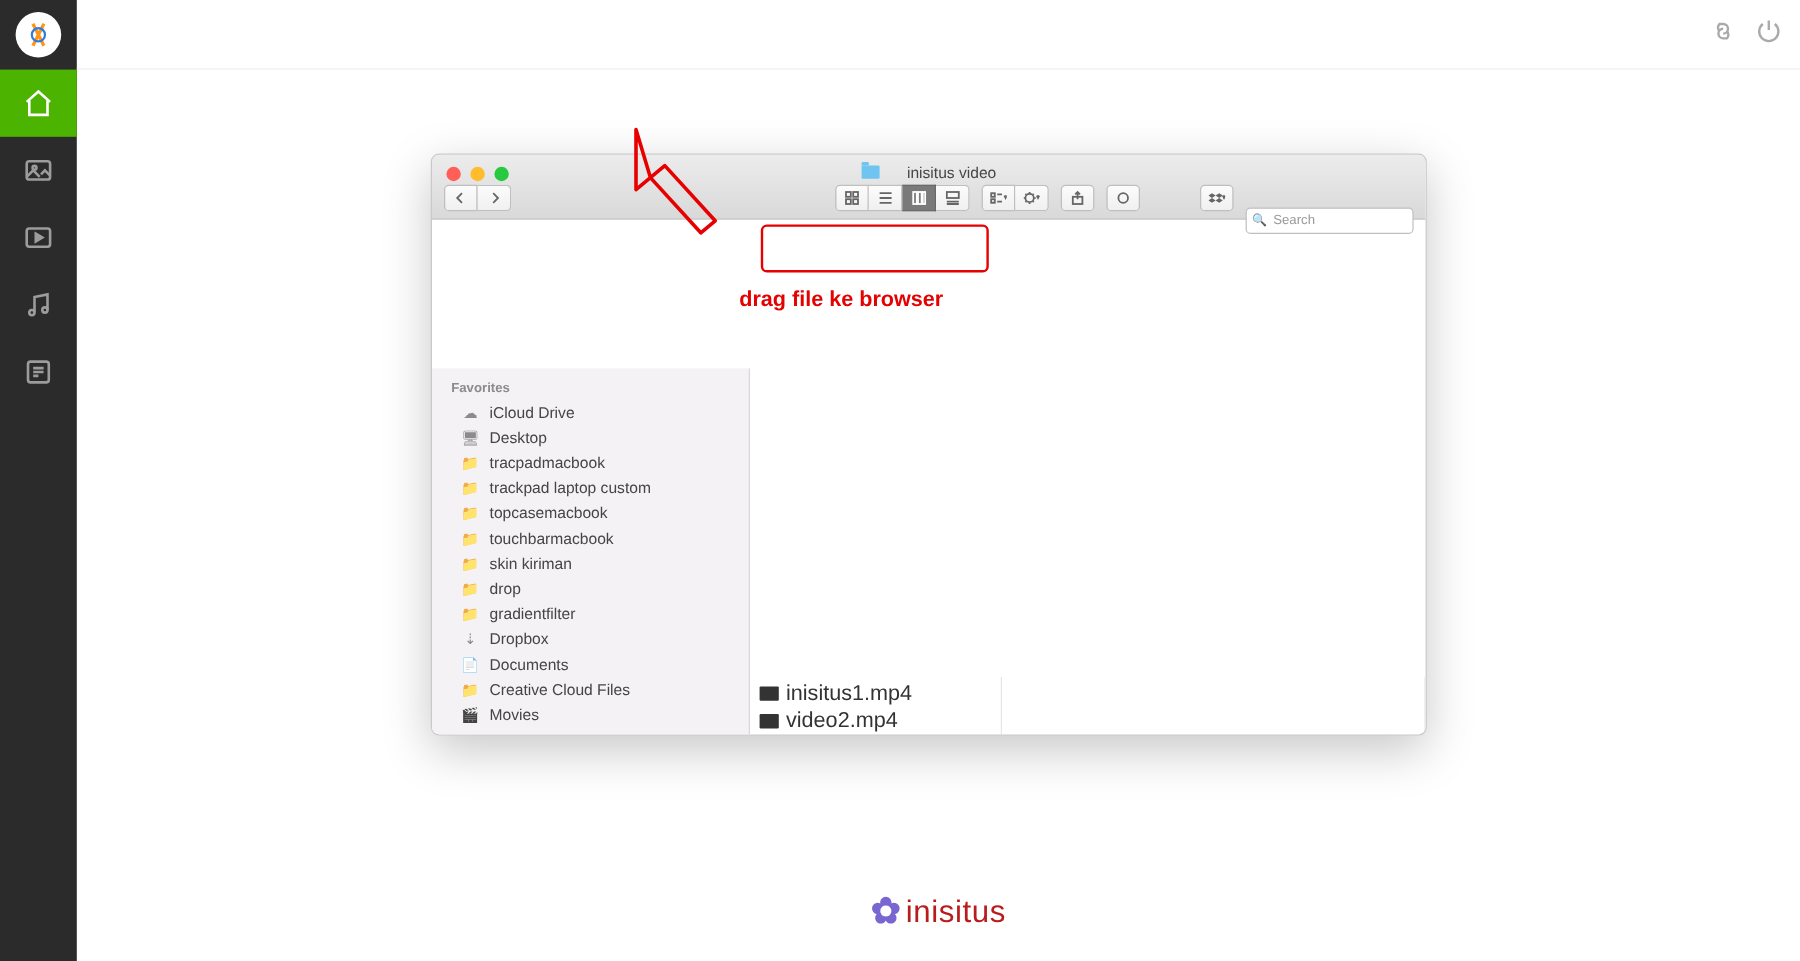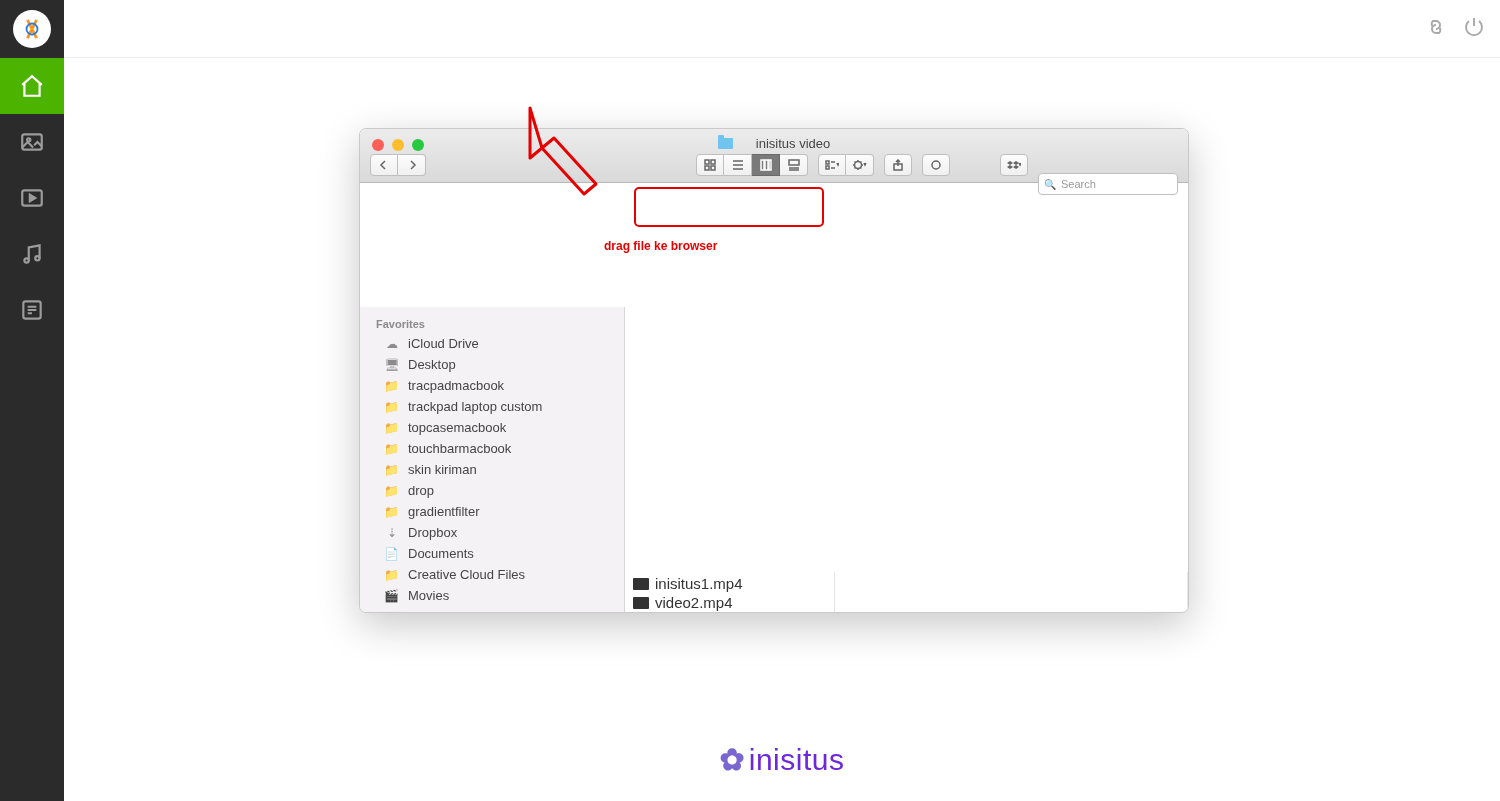--- a/index.html
+++ b/index.html
@@ -69,32 +69,32 @@
 .spacer{flex:1;}
 .search{height:22px;width:140px;background:#fff;border:1px solid #bfbfbf;border-radius:4px;font-size:11px;color:#999;padding:0 6px 0 22px;position:relative;display:flex;align-items:center;margin-top:38px;}
 .search:before{content:"🔍";position:absolute;left:5px;font-size:10px;}
 
 .finder-body{flex:1;display:flex;min-height:0;align-items:flex-end;}
 .f-side{width:265px;background:#f4f2f4;border-right:1px solid #d8d8d8;padding:6px 0;font-size:13px;overflow:hidden;}
 .f-side-h{color:#8b8b8b;font-size:11px;font-weight:600;padding:5px 16px 3px;}
 .f-side-i{display:flex;align-items:center;gap:8px;padding:3px 16px 3px 24px;color:#454545;}
 .f-side-i .ic{width:16px;height:13px;color:#8b8b8b;display:flex;align-items:center;justify-content:center;font-size:12px;}
 .f-files{flex:1;display:flex;}
-.f-col{width:210px;border-right:1px solid #e6e6e6;padding-top:2px;font-size:15px;}
+.f-col{width:210px;border-right:1px solid #e6e6e6;padding-top:2px;font-size:18px;}
 .f-col .fi{display:flex;align-items:center;gap:6px;padding:1px 8px;color:#333;}
 .f-col .fi .thmb{width:16px;height:12px;background:#333;border-radius:1px;}
 .f-status{height:22px;background:linear-gradient(#fafafa,#ececec);border-top:1px solid #c9c9c9;text-align:center;font-size:11px;color:#666;line-height:22px;}
 
 .annotation-box{position:absolute;left:570px;top:129px;width:190px;height:40px;border:2.5px solid #e60000;border-radius:5px;pointer-events:none;}
-.annotation-text{position:absolute;left:540px;top:181px;color:#e60000;font-weight:700;font-size:12px;}
+.annotation-text{position:absolute;left:552px;top:181px;color:#e60000;font-weight:700;font-size:18px;}
 .annotation-arrow{position:absolute;left:430px;top:38px;pointer-events:none;}
 
 .watermark{position:absolute;bottom:24px;left:0;right:0;display:flex;align-items:center;justify-content:center;gap:4px;}
 .watermark .wlogo{color:#7a66d0;font-size:30px;font-weight:700;}
-.watermark .wtext{font-family:Verdana,sans-serif;font-size:30px;color:#6d28d9;letter-spacing:.5px;}
+.watermark .wtext{font-family:Verdana,sans-serif;font-size:26px;color:#b91c1c;letter-spacing:.5px;}
 </style>
 </head>
 <body>
 
 <div class="sidebar">
   <div class="sidebar-logo">
     <span class="circ">
       <svg width="22" height="22" viewBox="0 0 24 24">
           <path d="M7 2 L17 22 M17 2 L7 22" stroke="#ff9418" stroke-width="3" fill="none"></path>
           <path d="M6 12 a6 6 0 0 1 12 0 a6 6 0 0 1 -12 0" fill="none" stroke="#2b7de0" stroke-width="2"></path>

